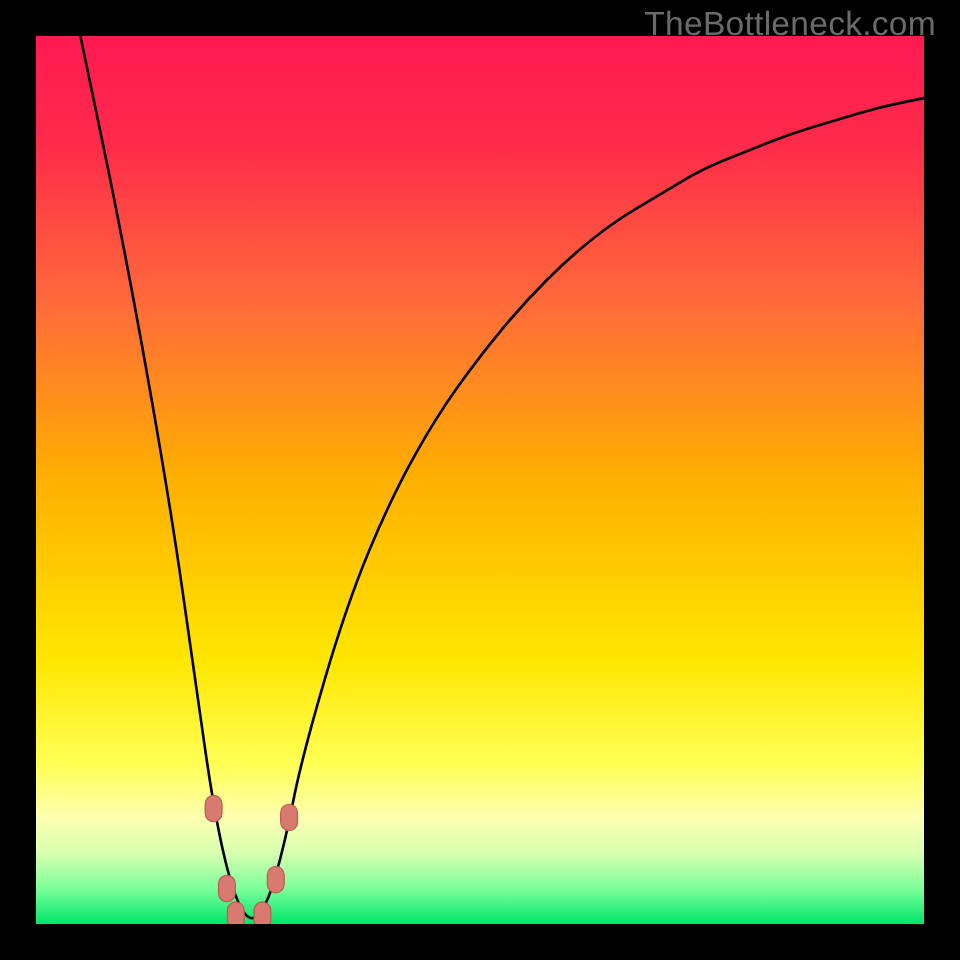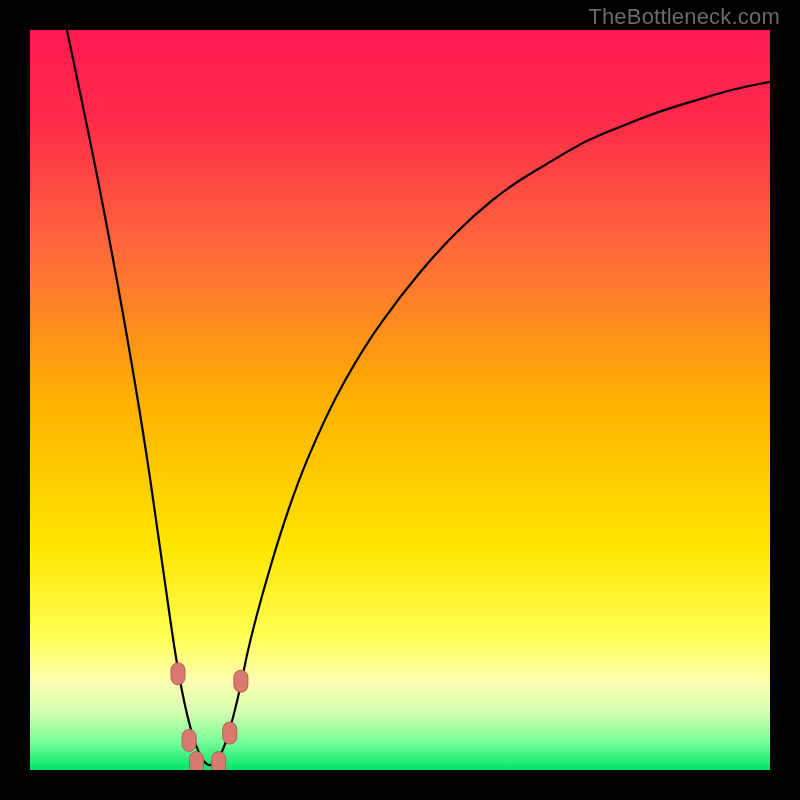--- a/index.html
+++ b/index.html
@@ -24,21 +24,21 @@
     left: 0;
     top: 0;
     width: 740px;
     height: 740px;
   }
   .attribution {
     position: absolute;
     top: 4px;
     right: 20px;
     color: #6a6a6a;
-    font-size: 22px;
+    font-size: 28px;
     font-weight: 500;
     letter-spacing: 0.2px;
   }
 </style>
 </head>
 <body>
 
 <div class="attribution">TheBottleneck.com</div>
 
 <div class="frame">

